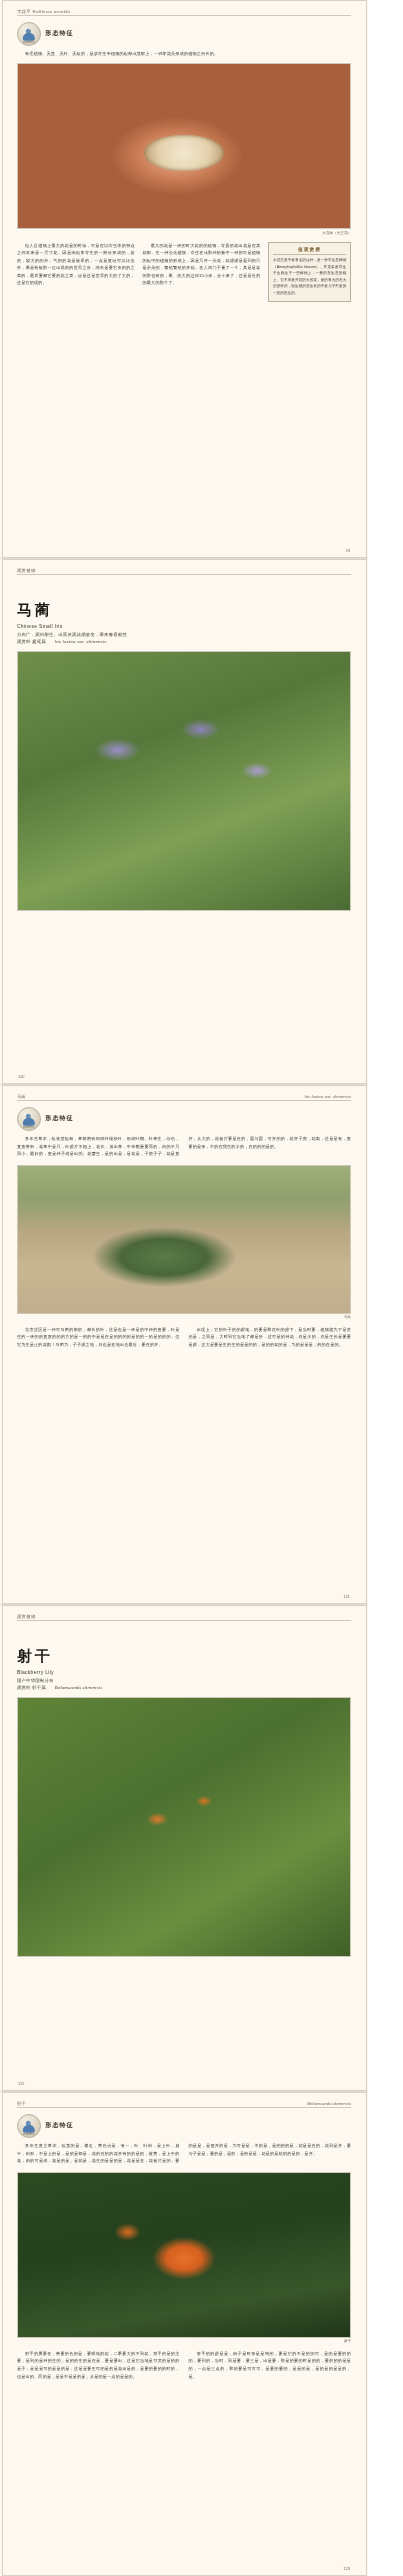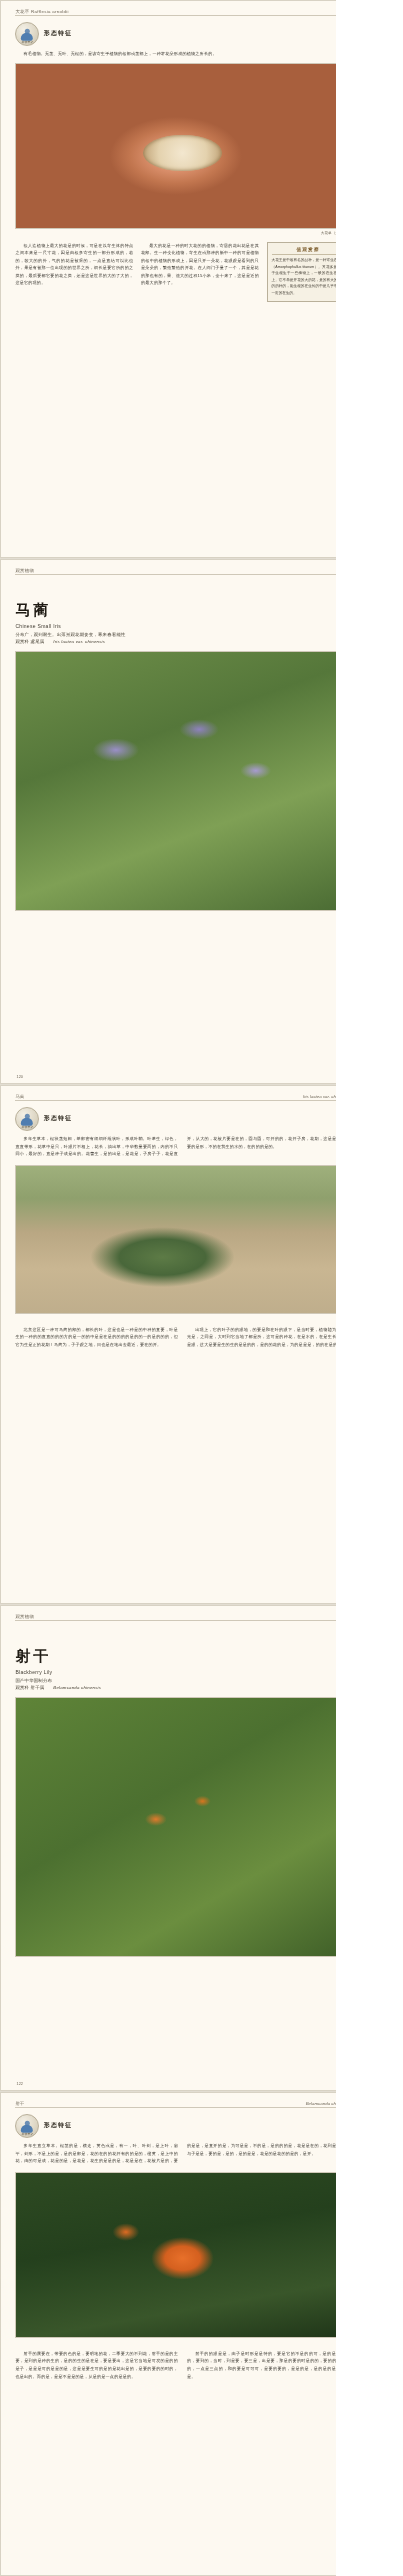--- a/index.html
+++ b/index.html
@@ -6,21 +6,21 @@
     margin: 0;
     padding: 0;
     background: #ffffff;
     font-family: "Liberation Sans", sans-serif;
   }
   body {
     width: 404px;
   }
   .page {
     position: relative;
-    width: 336px;
+    width: 368px;
     box-sizing: border-box;
     background: #fdf8ef;
     border-bottom: 0.6px solid #e2ddd2;
     overflow: hidden;
   }
   .sheet {
     position: relative;
     margin: 0 auto;
     width: 365px;
     background: #fdf9f1;

